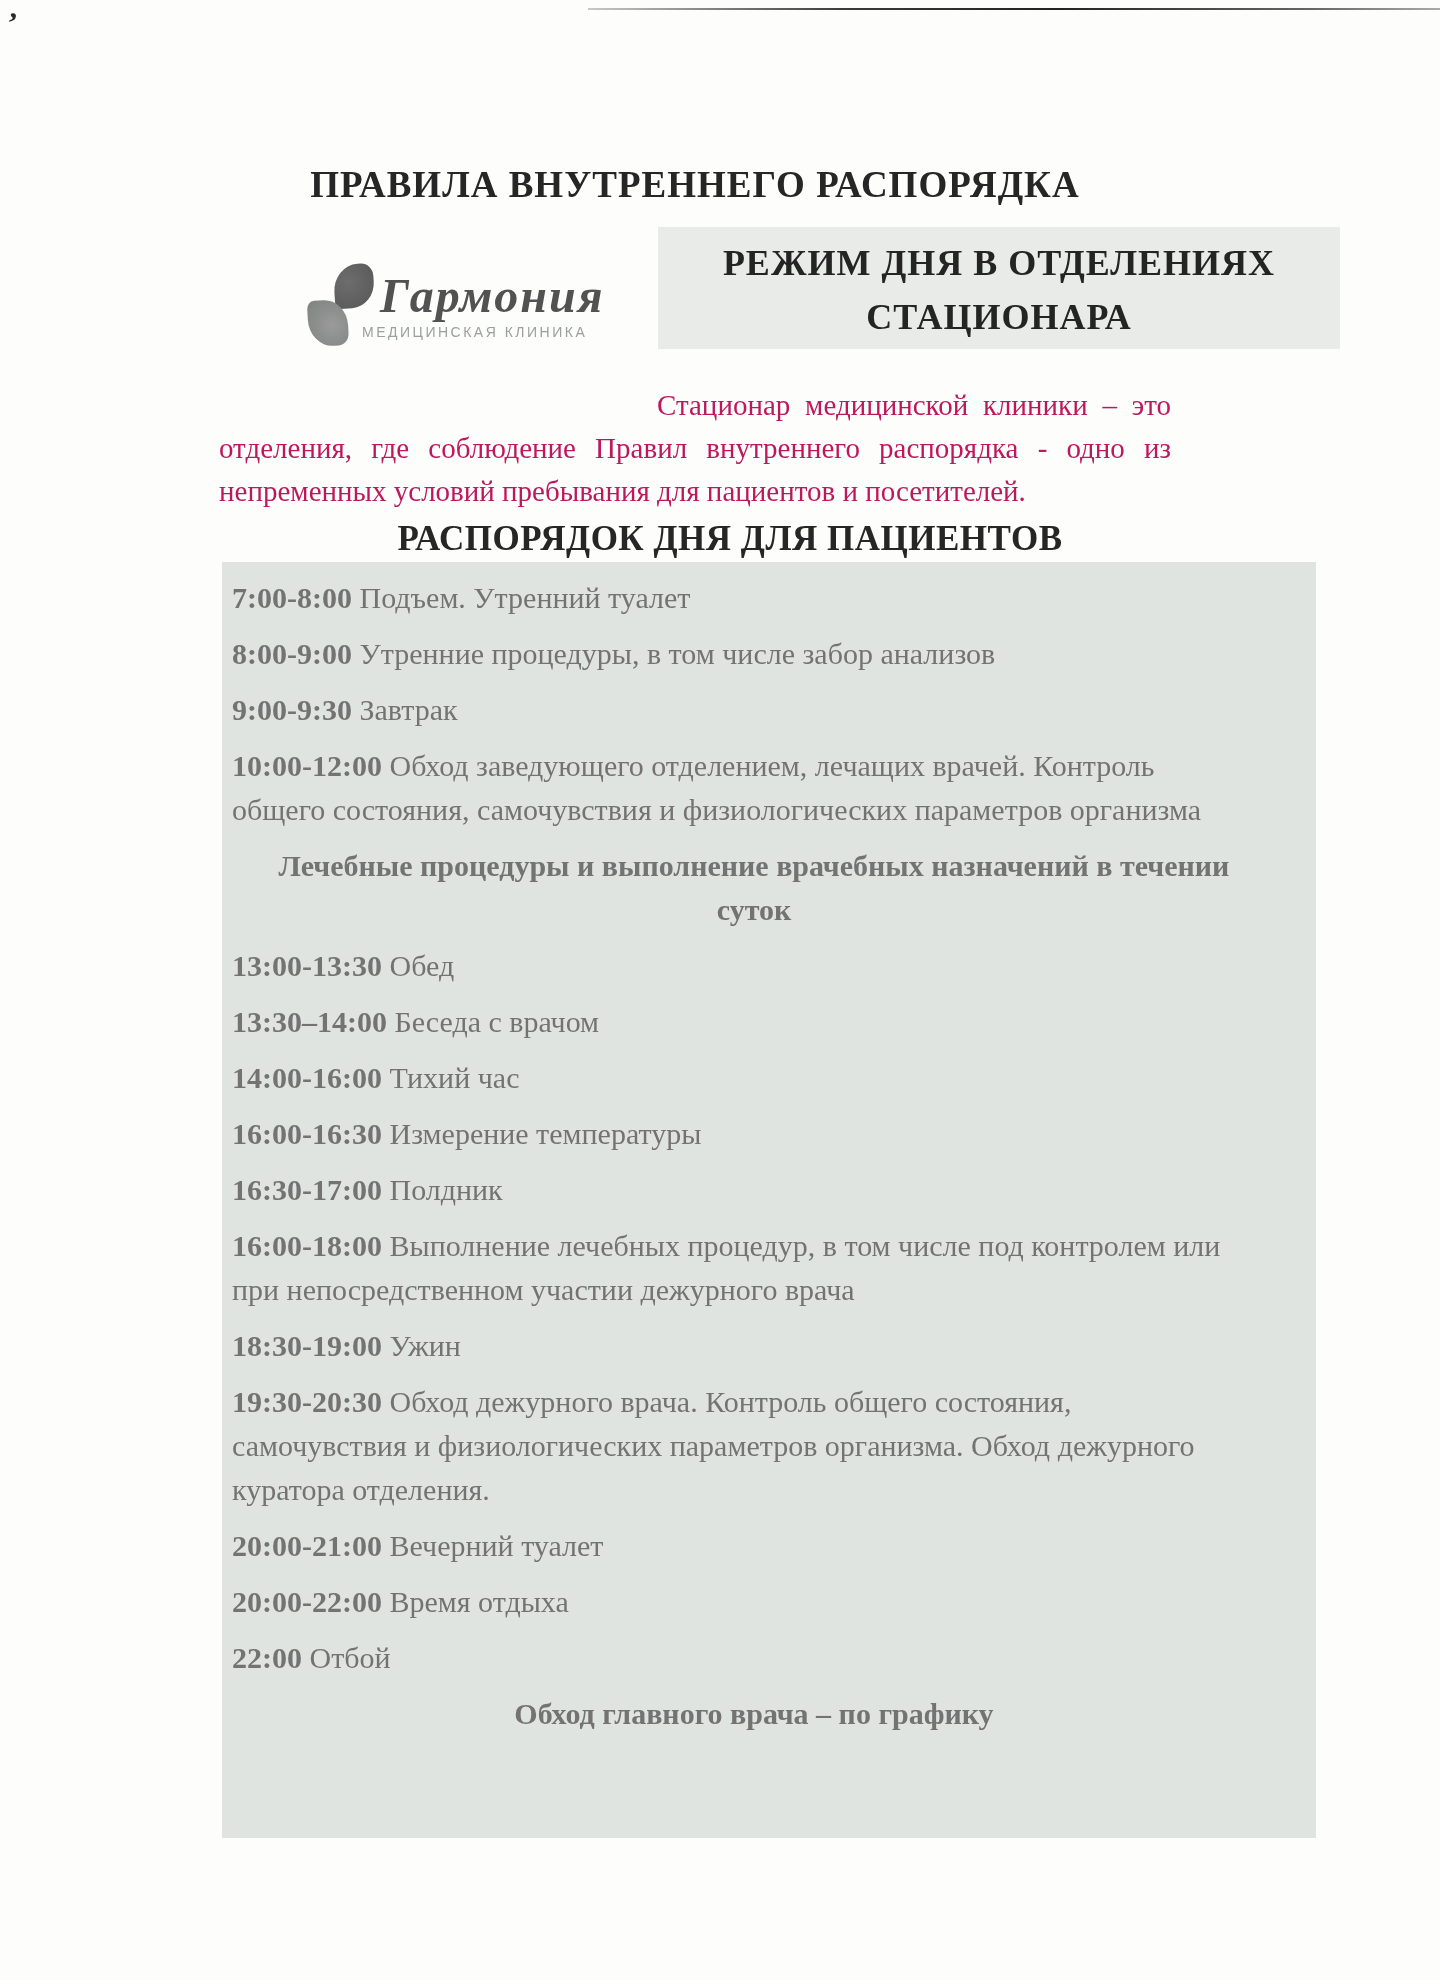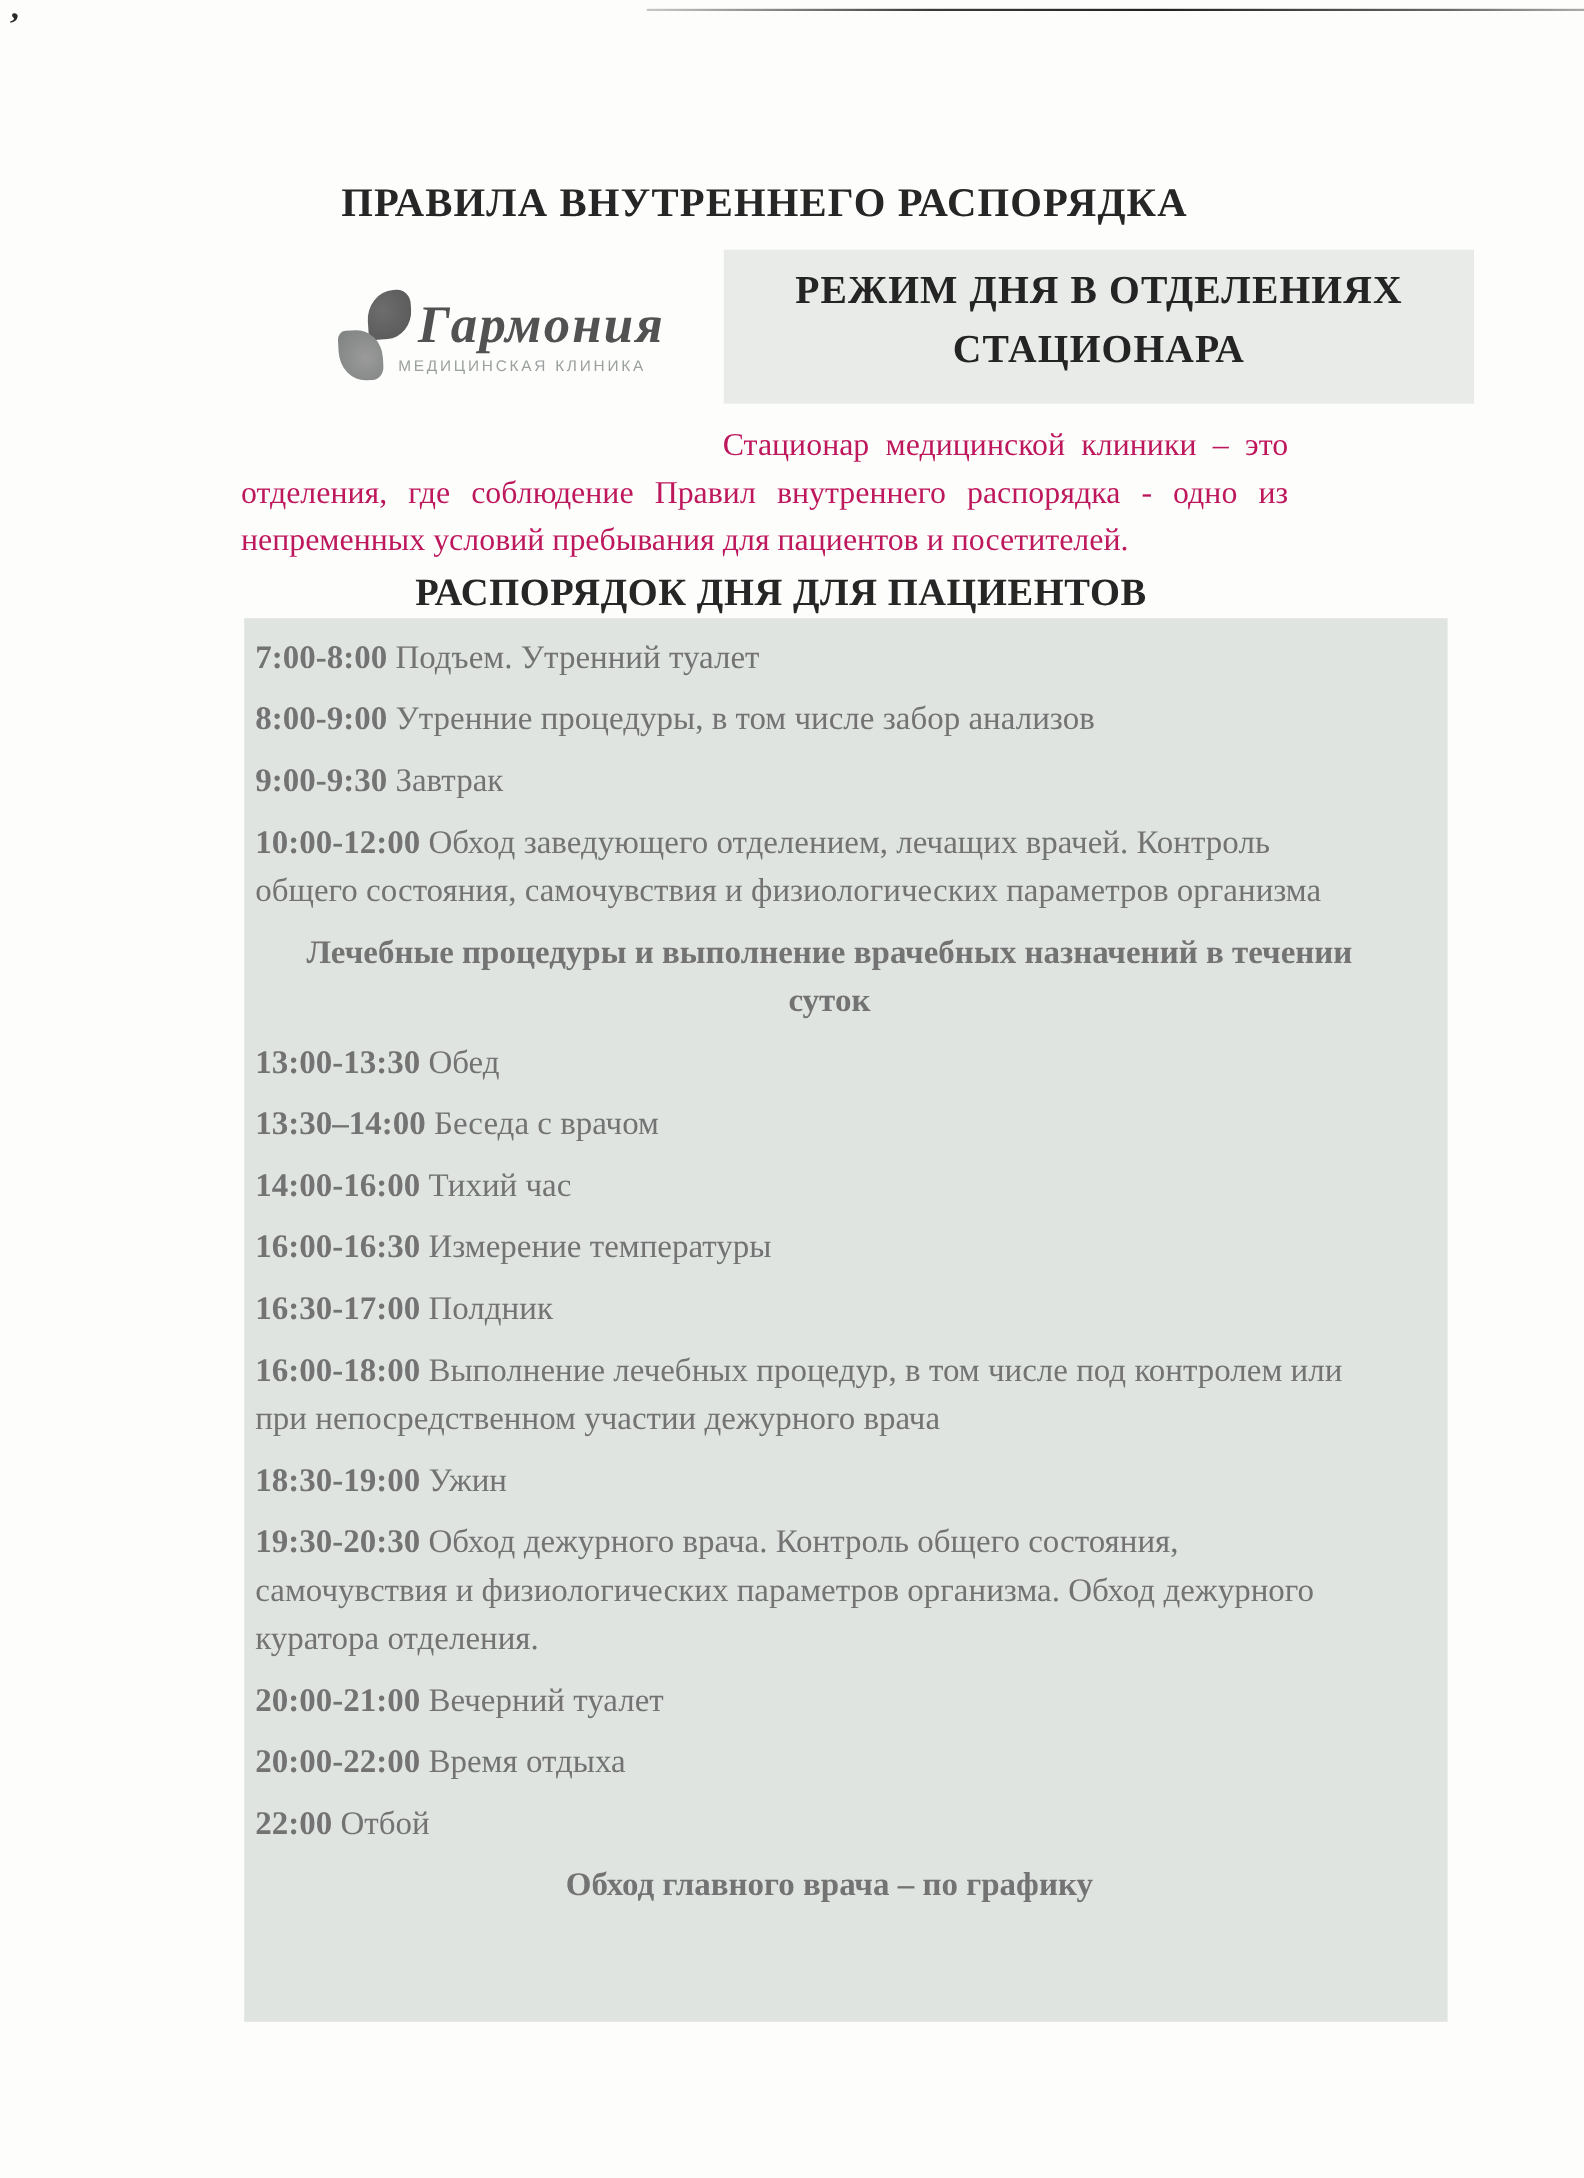--- a/index.html
+++ b/index.html
@@ -99,21 +99,21 @@
     color: #9aa09d;
     white-space: nowrap;
   }
 
   
   .header-box {
     position: absolute;
     left: 658px;
     top: 227px;
     width: 682px;
-    height: 140px;
+    height: 122px;
     box-sizing: border-box;
     padding-top: 9px;
     text-align: center;
     font-size: 36px;
     font-weight: bold;
     letter-spacing: 1px;
     line-height: 54px;
     color: #242424;
   }
 
@@ -133,20 +133,21 @@
     position: absolute;
     top: 490px;
     left: 0;
     width: 1420px;
     text-align: center;
     font-size: 35px;
     font-weight: bold;
     letter-spacing: 0.5px;
     color: #262626;
     white-space: nowrap;
+    padding-left: 20px;
   }
 
   
   .schedule-box {
     position: absolute;
     left: 222px;
     top: 562px;
     width: 1094px;
     height: 1276px;
     box-sizing: border-box;

